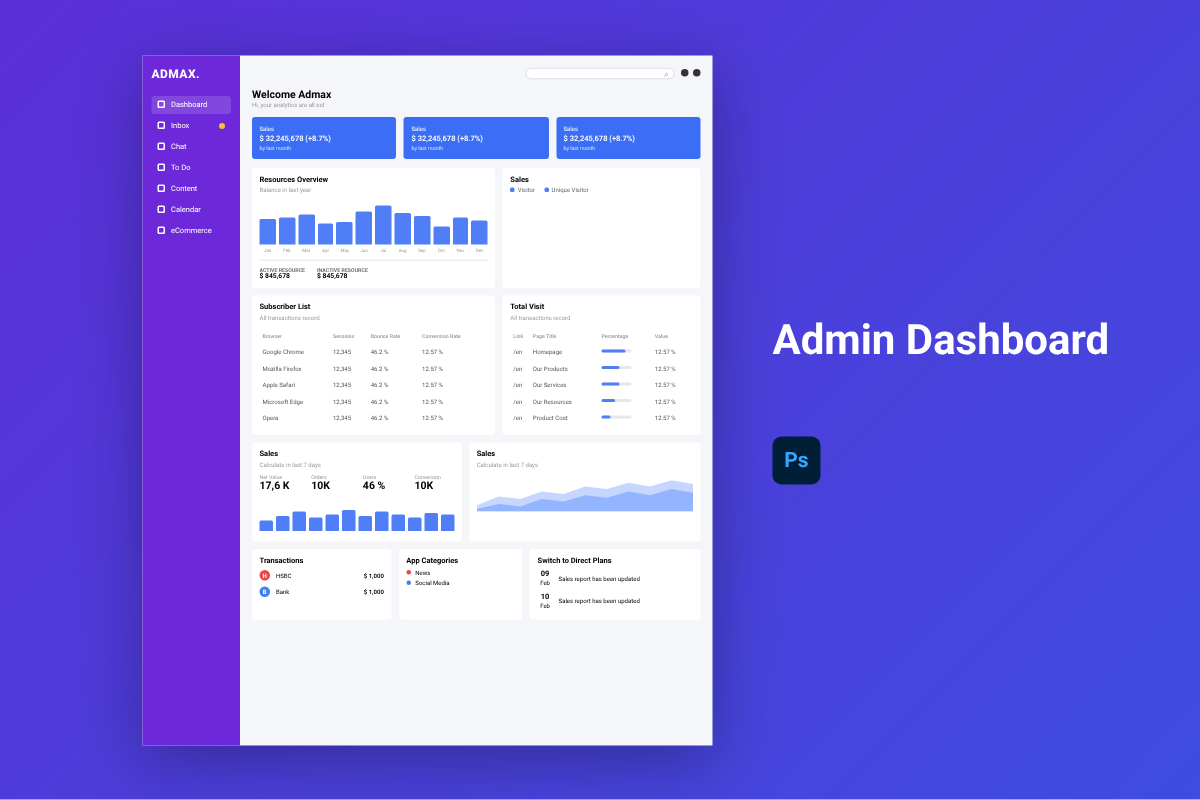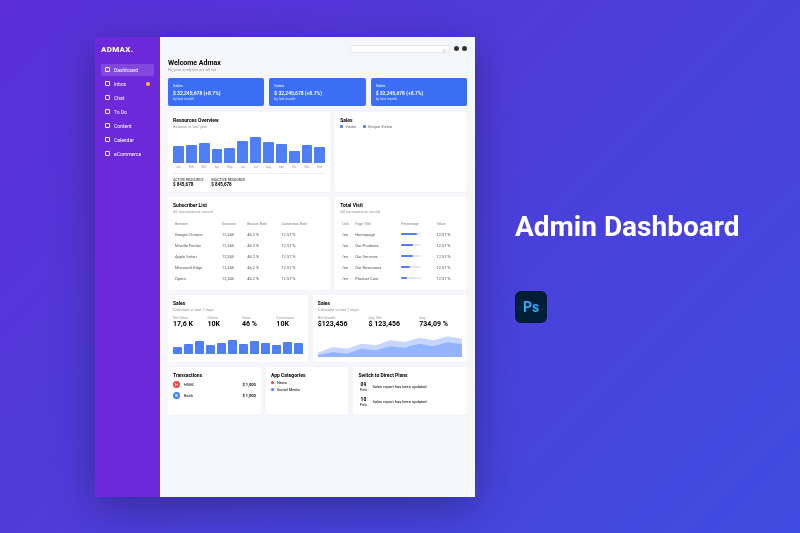--- a/index.html
+++ b/index.html
@@ -386,34 +386,20 @@
             <div class="bar" style="height:58%"></div>
             <div class="bar" style="height:50%"></div>
             <div class="bar" style="height:40%"></div>
             <div class="bar" style="height:52%"></div>
             <div class="bar" style="height:46%"></div>
           </div>
       </div>
       <div class="panel">
         <h3>Sales</h3>
         <div class="sub">Calculate in last 7 days</div>
-        <div class="bignum" id="arnum">
-            <div>
-              <div class="l">Net Growth</div>
-              <div class="n">$123,456</div>
-            </div>
-            <div>
-              <div class="l">Avg. Net</div>
-              <div class="n">$ 123,456</div>
-            </div>
-            <div>
-              <div class="l">Avg</div>
-              <div class="n">734,09 %</div>
-            </div>
-          </div>
         <div class="area">
           <svg viewBox="0 0 100 30" preserveAspectRatio="none">
             <path d="M0,25 L10,18 L20,20 L30,14 L40,16 L50,10 L60,12 L70,7 L80,10 L90,5 L100,8 L100,30 L0,30 Z" fill="#c7d6ff"></path>
             <path d="M0,28 L10,24 L20,26 L30,20 L40,22 L50,17 L60,19 L70,14 L80,17 L90,12 L100,15 L100,30 L0,30 Z" fill="#93b4ff"></path>
           </svg>
         </div>
       </div>
     </div>
 
     <div class="row">

